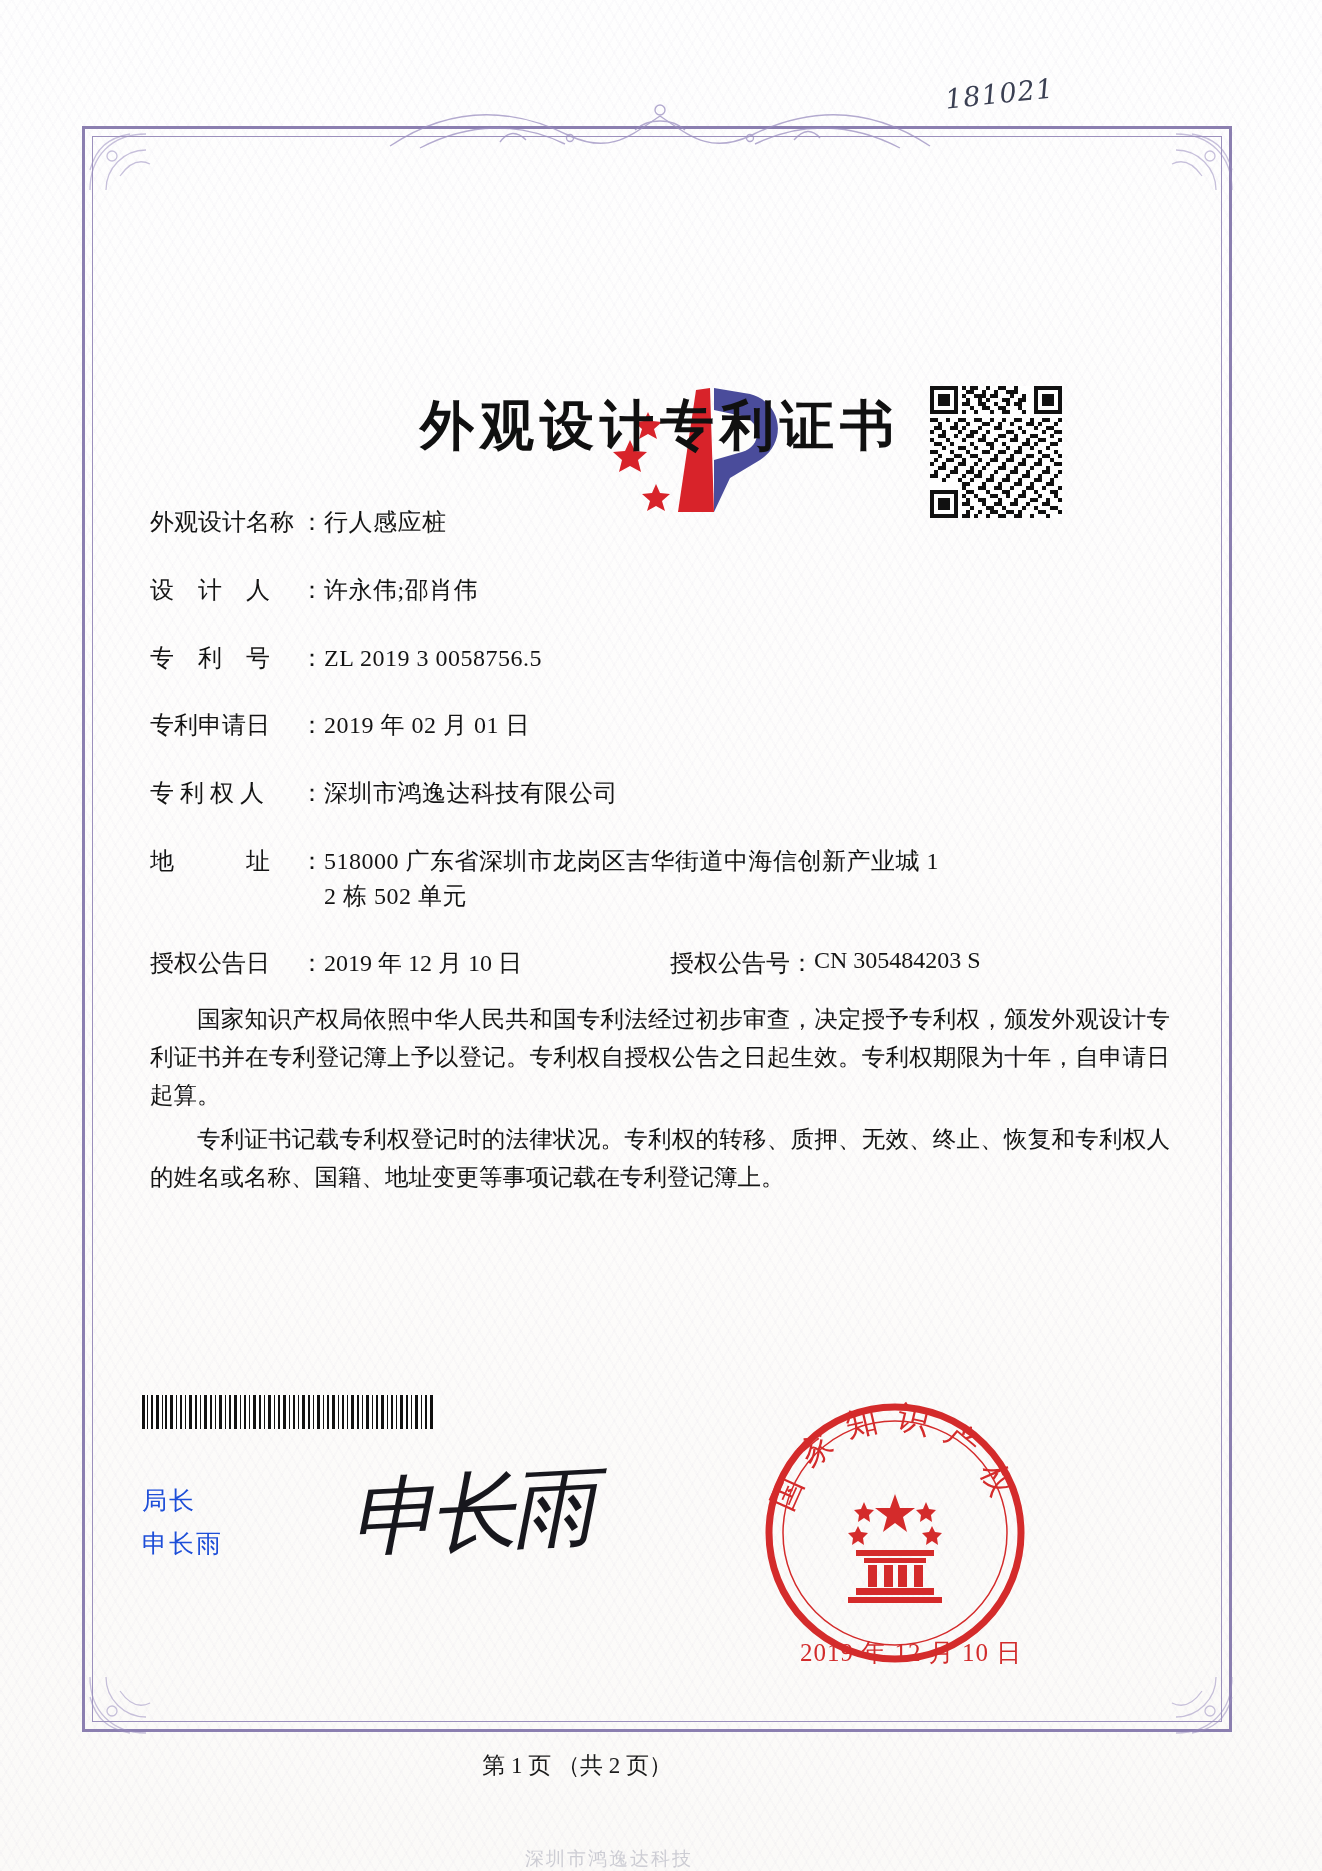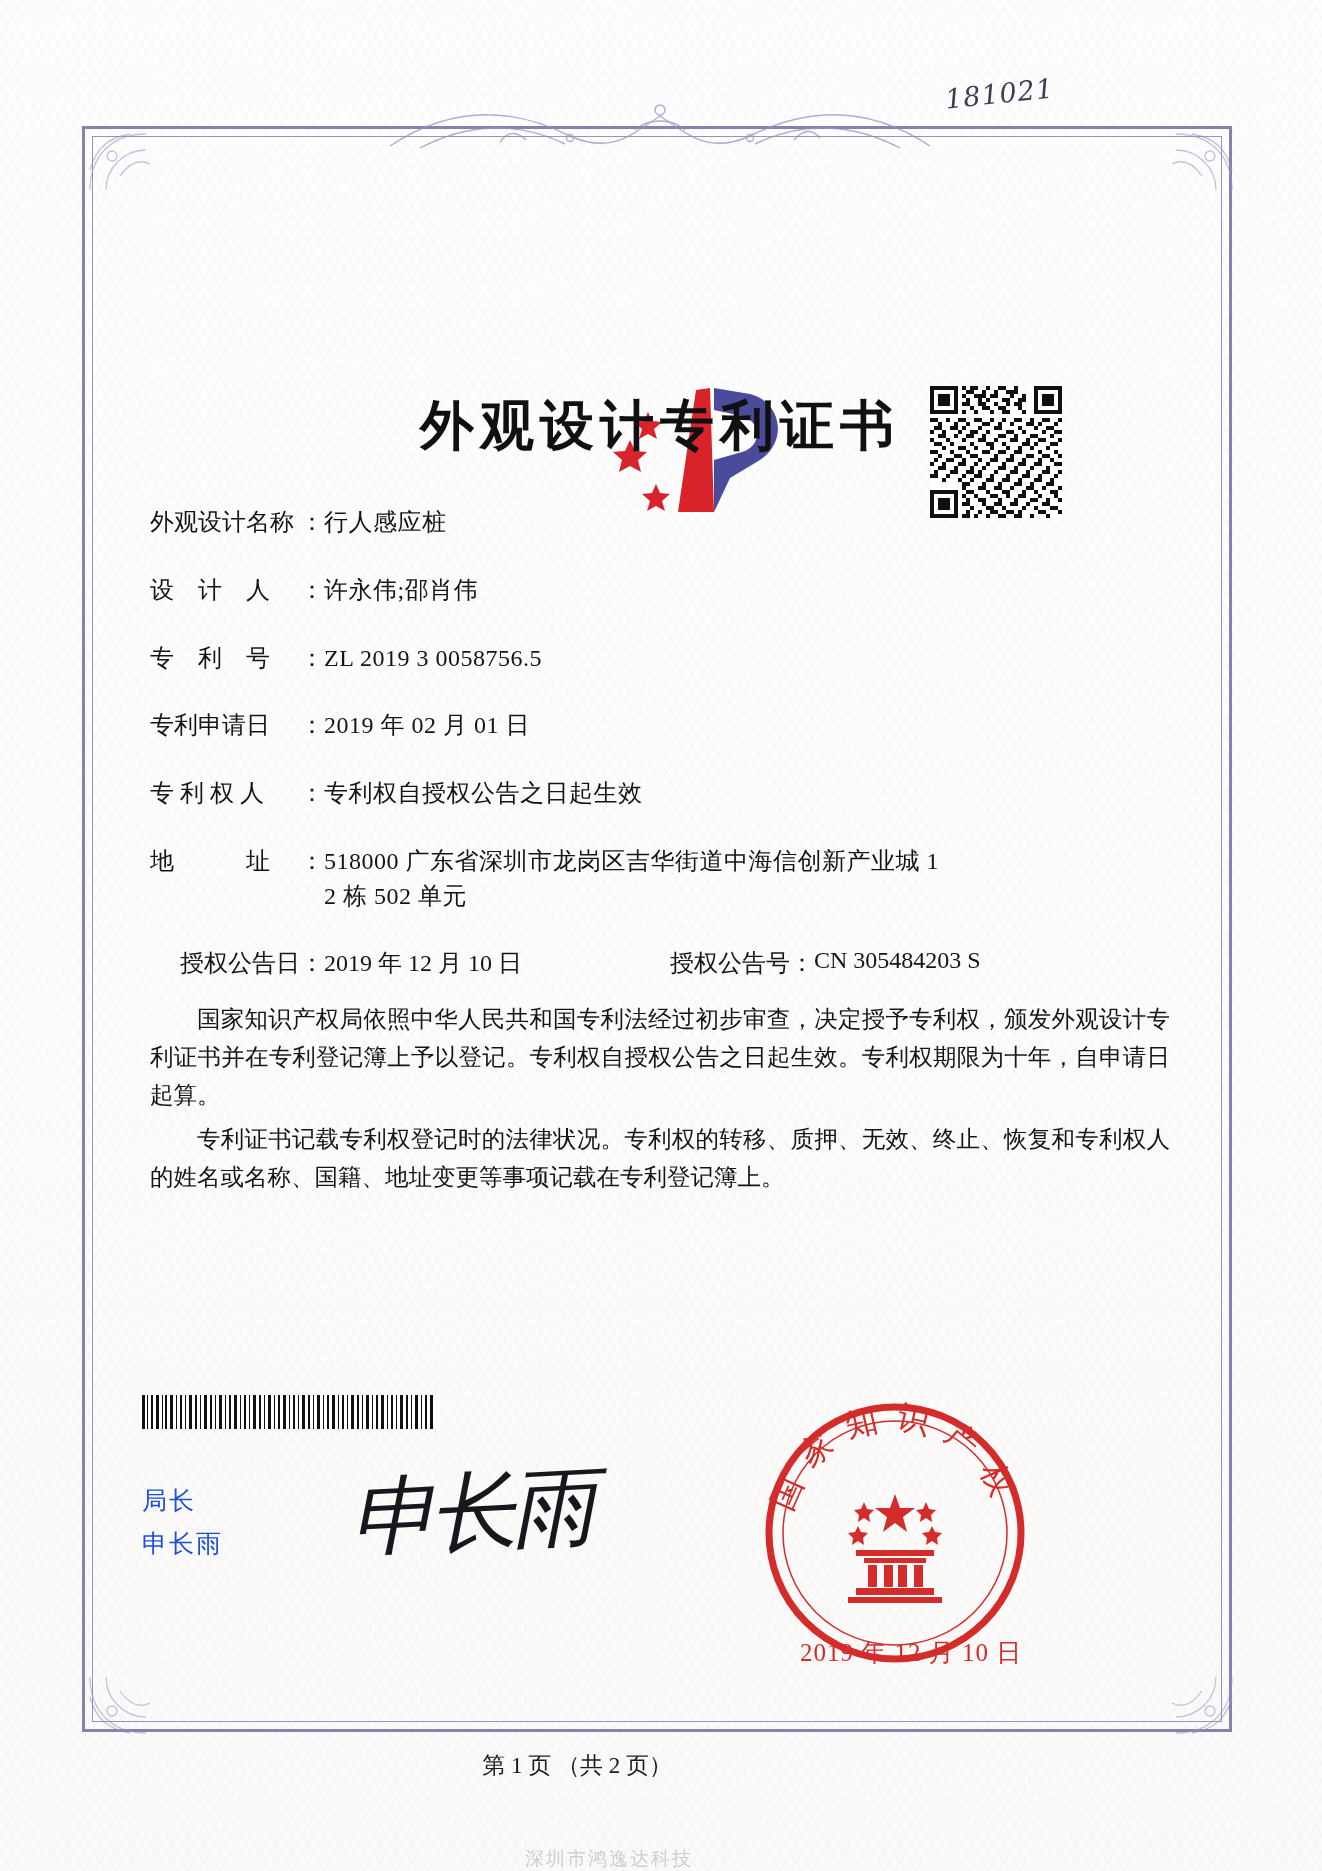--- a/index.html
+++ b/index.html
@@ -141,21 +141,20 @@
   }
   .two-col {
     display: flex;
     font-size: 24px;
     color: #141414;
     margin-bottom: 28px;
   }
   .tc-left {
     display: flex;
     width: 520px;
-    text-align: right;
   }
   .tc-right {
     display: flex;
   }
   .paras {
     position: absolute;
     left: 10px;
     top: 820px;
     width: 1020px;
     font-size: 23.5px;
@@ -580,21 +579,21 @@
 
       <div class="field-row">
         <div class="field-label">专利申请日</div>
         <div class="field-colon">：</div>
         <div class="field-value">2019 年 02 月 01 日</div>
       </div>
 
       <div class="field-row">
         <div class="field-label">专 利 权 人</div>
         <div class="field-colon">：</div>
-        <div class="field-value">专利权自授权公告之日起生效</div>
+        <div class="field-value">深圳市鸿逸达科技有限公司</div>
       </div>
 
       <div class="field-row">
         <div class="field-label">地　　　址</div>
         <div class="field-colon">：</div>
         <div class="field-value">
           <span>518000 广东省深圳市龙岗区吉华街道中海信创新产业城 1</span>
           <span class="line2">2 栋 502 单元</span>
         </div>
       </div>

